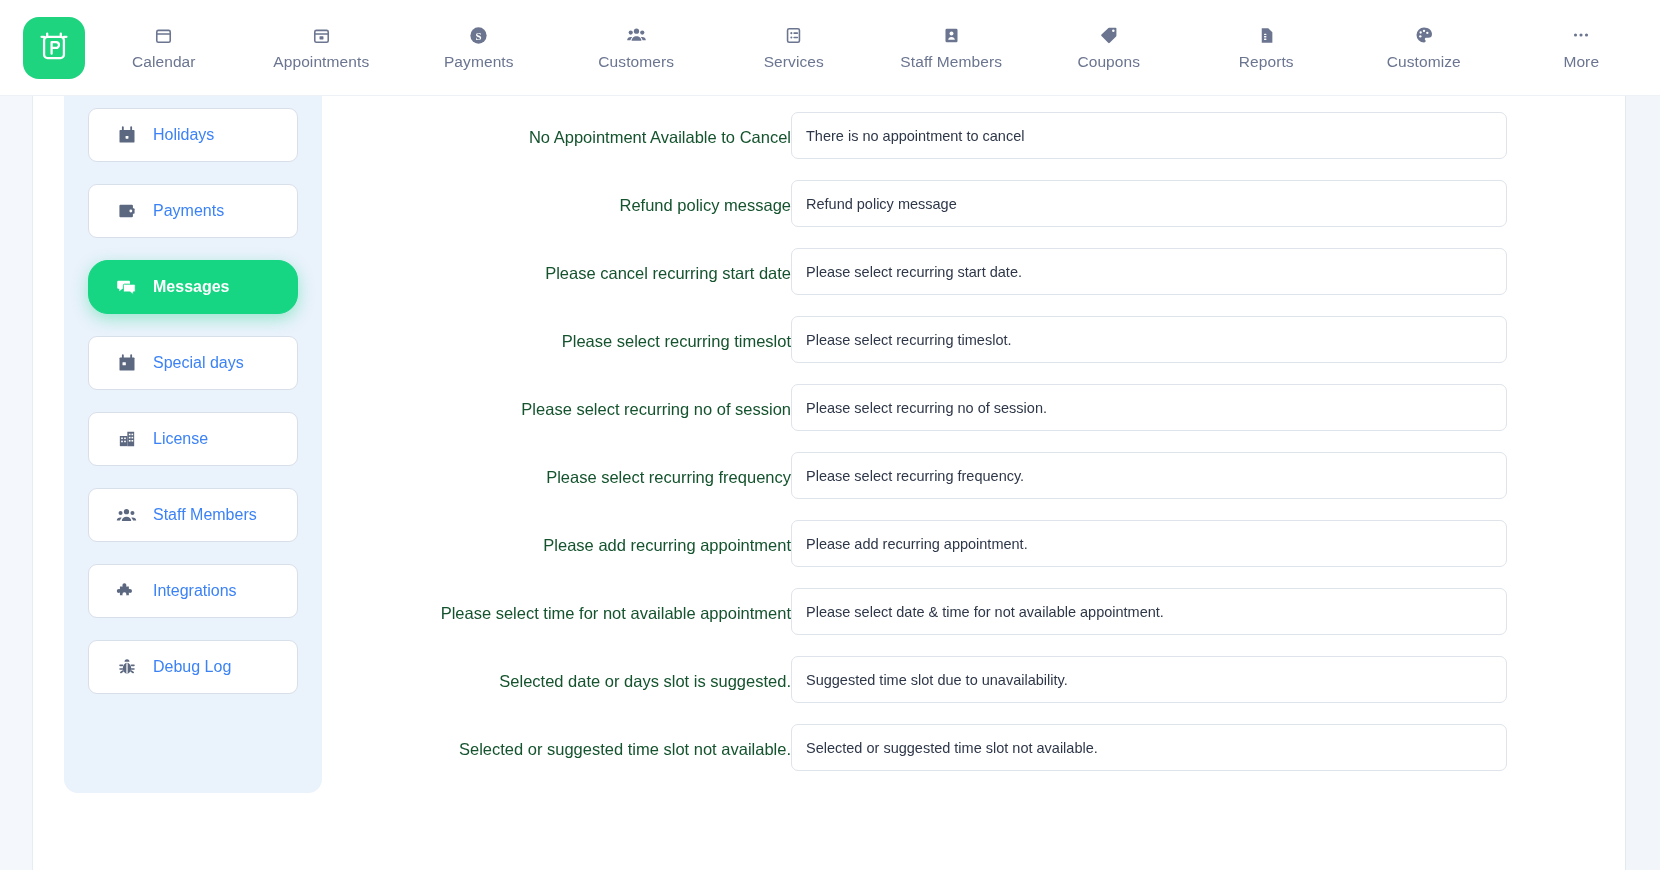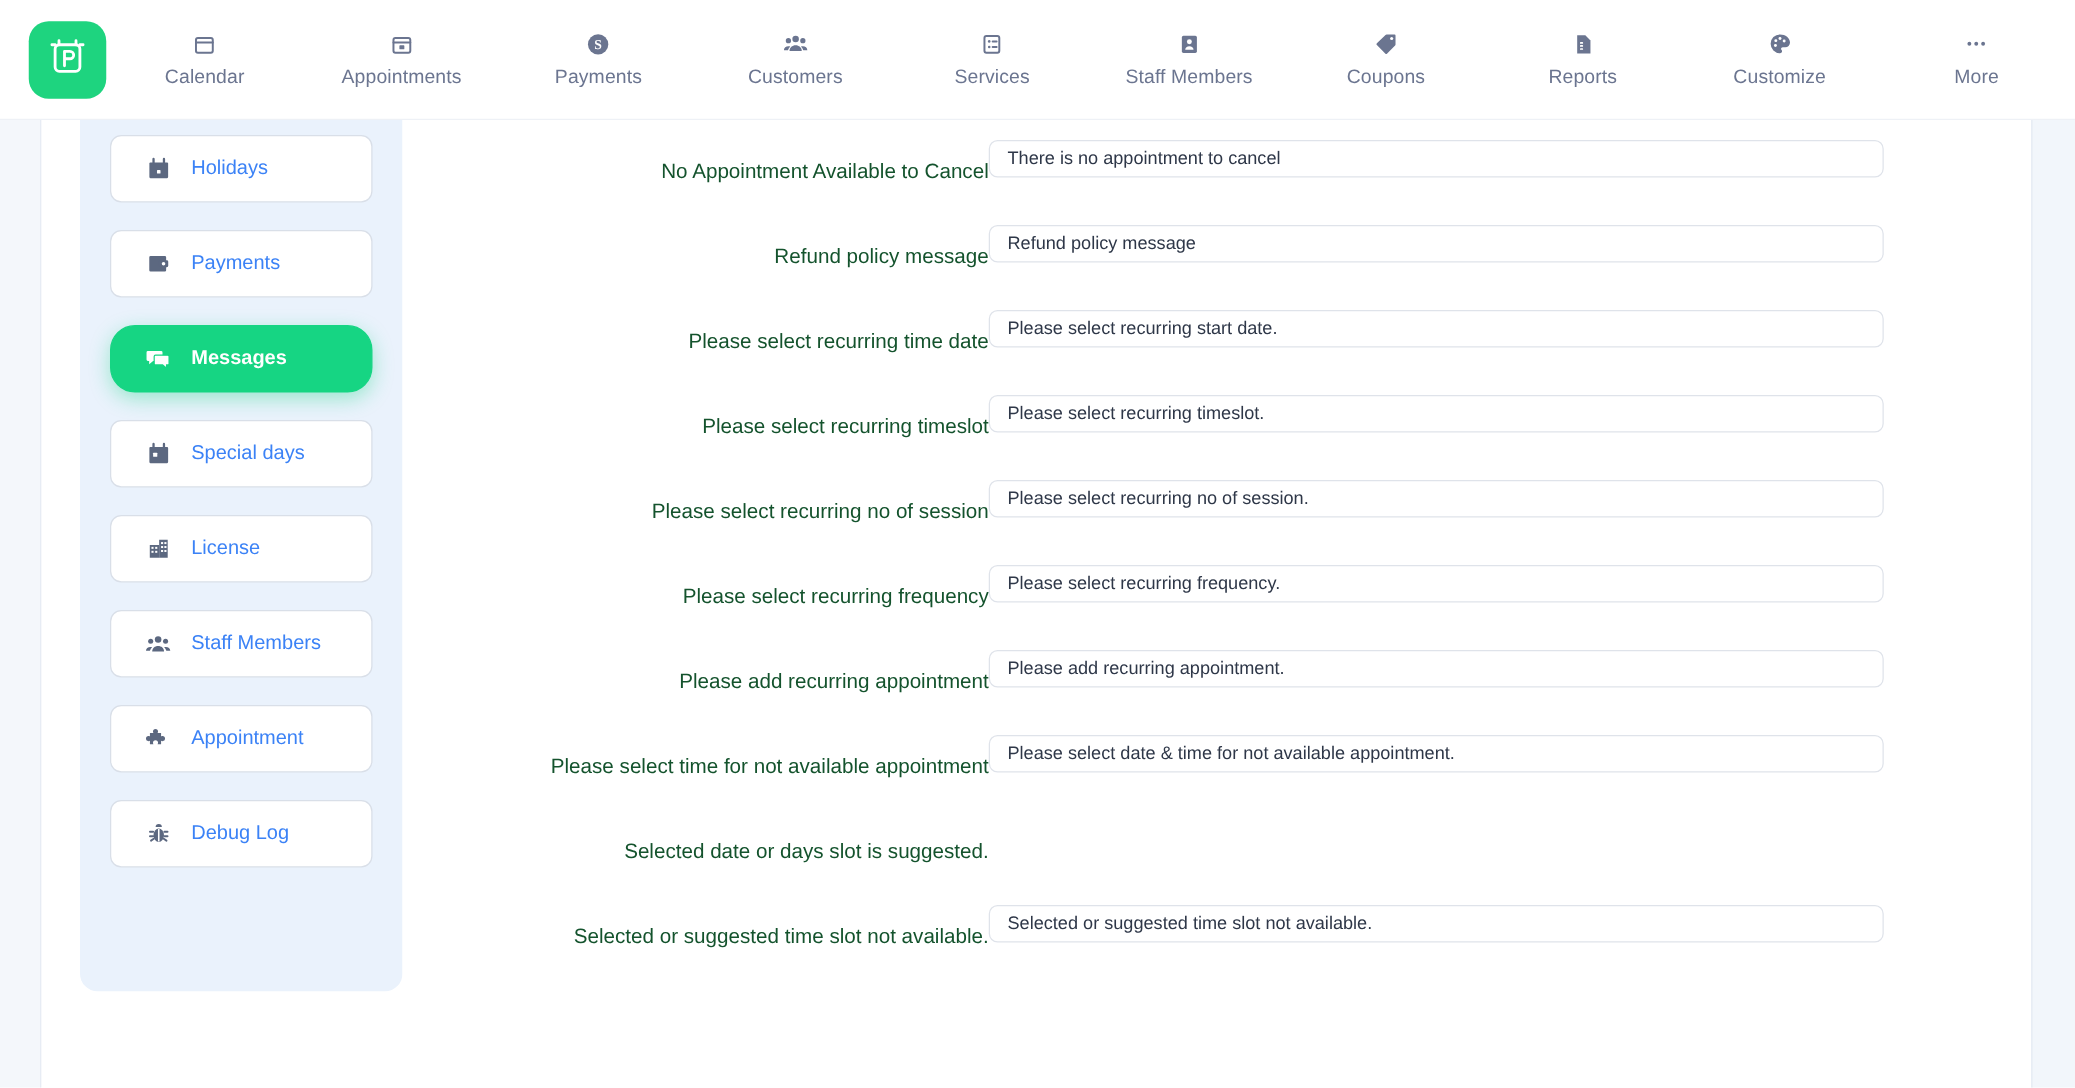--- a/index.html
+++ b/index.html
@@ -99,21 +99,21 @@
   }
   .flabel {
     width: 390px; flex: 0 0 390px;
     font-size: 16.5px; line-height: 1.18;
     color: #14532d;
     padding-top: 16px;
     text-align: right;
   }
   .fctrl { flex: 1 1 auto; padding-right: 118px; }
   .finput {
-    width: 100%; height: 30px;
+    width: 100%; height: 47px;
     border: 1px solid #dfe3ea;
     border-radius: 7px;
     background: #ffffff;
     display: flex; align-items: center;
     padding: 0 14px;
     font-size: 14.5px; color: #2e3748;
     cursor: text;
   }
   #rightstrip {
     position: absolute; left: 1625px; top: 96px;
@@ -336,21 +336,21 @@
     </span>
     <span class="slabel">Staff Members</span>
   </div>
 
   <div class="sideitem">
     <span class="sicon">
       <svg width="21" height="21" viewBox="0 0 24 24" fill="#5c6880">
         <path d="M9.6 2.6a2.3 2.3 0 0 1 2.3 2.3c0 .5-.2.9-.4 1.3h3.2v3.2c.4-.3.8-.4 1.3-.4a2.3 2.3 0 0 1 0 4.6c-.5 0-.9-.2-1.3-.4v3.2h-3.2c.2-.4.4-.8.4-1.3a2.3 2.3 0 0 0-4.6 0c0 .5.2.9.4 1.3H4.5v-3.2c-.4.2-.8.4-1.3.4a2.3 2.3 0 0 1 0-4.6c.5 0 .9.1 1.3.4V6.2h3.2c-.2-.4-.4-.8-.4-1.3a2.3 2.3 0 0 1 2.3-2.3z"></path>
       </svg>
     </span>
-    <span class="slabel">Appointment</span>
+    <span class="slabel">Integrations</span>
   </div>
 
   <div class="sideitem">
     <span class="sicon">
       <svg width="20" height="20" viewBox="0 0 24 24" fill="#5c6880">
         <ellipse cx="12" cy="13.4" rx="5" ry="6.4"></ellipse>
         <path d="M9 5.6a3 3 0 0 1 6 0z"></path>
         <path d="M3.6 10h3M17.4 10h3M3.6 14.4h3M17.4 14.4h3M4.6 18.6l2.6-1.8M19.4 18.6l-2.6-1.8" stroke="#5c6880" stroke-width="1.9" stroke-linecap="round"></path>
         <path d="M12 7.4v12" stroke="#ffffff" stroke-width="1.5"></path>
       </svg>
@@ -376,21 +376,21 @@
     </div>
 
     <div class="frow">
       <div class="flabel">Refund policy message</div>
       <div class="fctrl">
         <div class="finput">Refund policy message</div>
       </div>
     </div>
 
     <div class="frow">
-      <div class="flabel">Please select recurring time date</div>
+      <div class="flabel">Please cancel recurring start date</div>
       <div class="fctrl">
         <div class="finput">Please select recurring start date.</div>
       </div>
     </div>
 
     <div class="frow">
       <div class="flabel">Please select recurring timeslot</div>
       <div class="fctrl">
         <div class="finput">Please select recurring timeslot.</div>
       </div>
@@ -419,20 +419,23 @@
 
     <div class="frow">
       <div class="flabel">Please select time for not available appointment</div>
       <div class="fctrl">
         <div class="finput">Please select date &amp; time for not available appointment.</div>
       </div>
     </div>
 
     <div class="frow">
       <div class="flabel">Selected date or days slot is suggested.</div>
+      <div class="fctrl">
+        <div class="finput">Suggested time slot due to unavailability.</div>
+      </div>
     </div>
 
     <div class="frow">
       <div class="flabel">Selected or suggested time slot not available.</div>
       <div class="fctrl">
         <div class="finput">Selected or suggested time slot not available.</div>
       </div>
     </div>
 
   </div>

